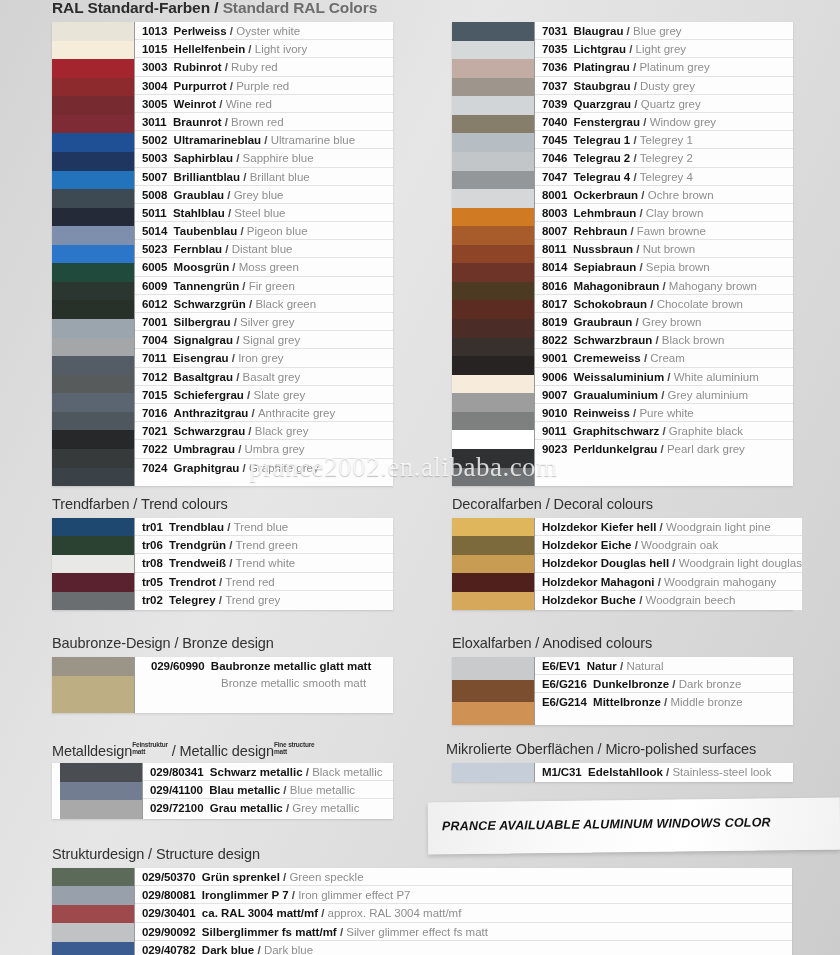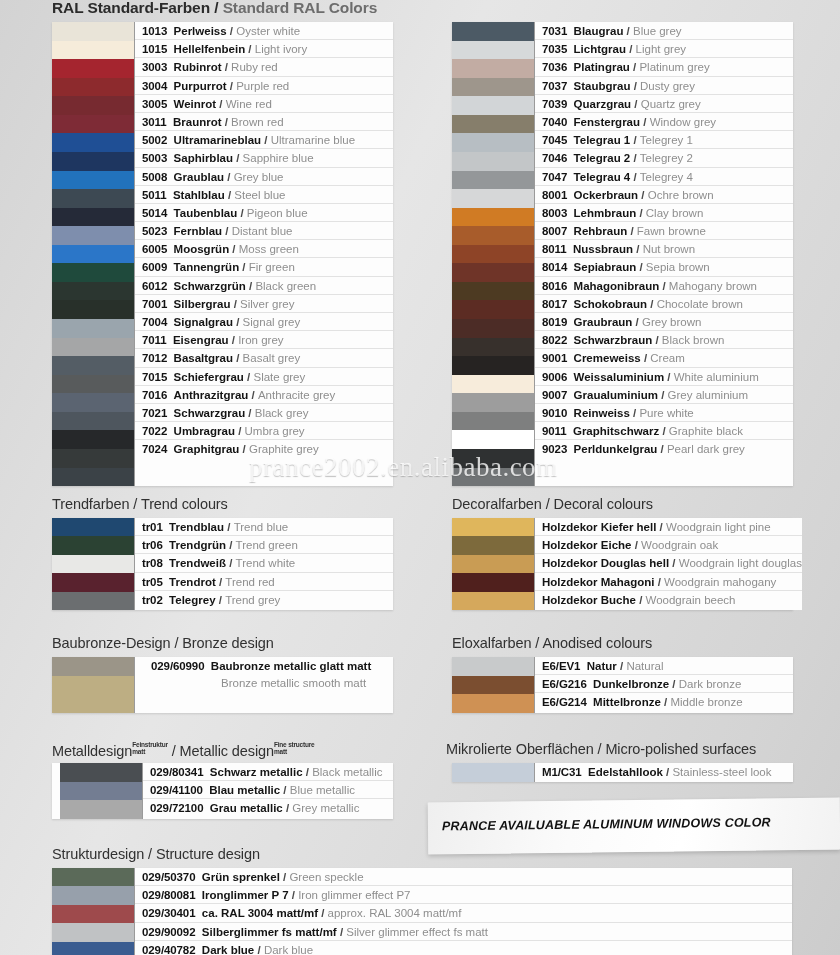--- a/index.html
+++ b/index.html
@@ -146,20 +146,21 @@
       </div>
     <div class="rows" id="rows-ral-left">
         <div class="row"><span class="code">1013</span>&nbsp; <span class="de">Perlweiss</span><span class="sep"> / </span><span class="en">Oyster white</span></div>
         <div class="row"><span class="code">1015</span>&nbsp; <span class="de">Hellelfenbein</span><span class="sep"> / </span><span class="en">Light ivory</span></div>
         <div class="row"><span class="code">3003</span>&nbsp; <span class="de">Rubinrot</span><span class="sep"> / </span><span class="en">Ruby red</span></div>
         <div class="row"><span class="code">3004</span>&nbsp; <span class="de">Purpurrot</span><span class="sep"> / </span><span class="en">Purple red</span></div>
         <div class="row"><span class="code">3005</span>&nbsp; <span class="de">Weinrot</span><span class="sep"> / </span><span class="en">Wine red</span></div>
         <div class="row"><span class="code">3011</span>&nbsp; <span class="de">Braunrot</span><span class="sep"> / </span><span class="en">Brown red</span></div>
         <div class="row"><span class="code">5002</span>&nbsp; <span class="de">Ultramarineblau</span><span class="sep"> / </span><span class="en">Ultramarine blue</span></div>
         <div class="row"><span class="code">5003</span>&nbsp; <span class="de">Saphirblau</span><span class="sep"> / </span><span class="en">Sapphire blue</span></div>
+        <div class="row"><span class="code">5007</span>&nbsp; <span class="de">Brilliantblau</span><span class="sep"> / </span><span class="en">Brillant blue</span></div>
         <div class="row"><span class="code">5008</span>&nbsp; <span class="de">Graublau</span><span class="sep"> / </span><span class="en">Grey blue</span></div>
         <div class="row"><span class="code">5011</span>&nbsp; <span class="de">Stahlblau</span><span class="sep"> / </span><span class="en">Steel blue</span></div>
         <div class="row"><span class="code">5014</span>&nbsp; <span class="de">Taubenblau</span><span class="sep"> / </span><span class="en">Pigeon blue</span></div>
         <div class="row"><span class="code">5023</span>&nbsp; <span class="de">Fernblau</span><span class="sep"> / </span><span class="en">Distant blue</span></div>
         <div class="row"><span class="code">6005</span>&nbsp; <span class="de">Moosgrün</span><span class="sep"> / </span><span class="en">Moss green</span></div>
         <div class="row"><span class="code">6009</span>&nbsp; <span class="de">Tannengrün</span><span class="sep"> / </span><span class="en">Fir green</span></div>
         <div class="row"><span class="code">6012</span>&nbsp; <span class="de">Schwarzgrün</span><span class="sep"> / </span><span class="en">Black green</span></div>
         <div class="row"><span class="code">7001</span>&nbsp; <span class="de">Silbergrau</span><span class="sep"> / </span><span class="en">Silver grey</span></div>
         <div class="row"><span class="code">7004</span>&nbsp; <span class="de">Signalgrau</span><span class="sep"> / </span><span class="en">Signal grey</span></div>
         <div class="row"><span class="code">7011</span>&nbsp; <span class="de">Eisengrau</span><span class="sep"> / </span><span class="en">Iron grey</span></div>
@@ -285,21 +286,21 @@
     <div class="rows" id="rows-bronze">
         <div class="row tall"><span class="code">029/60990</span>&nbsp; <span class="de">Baubronze metallic glatt matt</span><span class="sub">Bronze metallic smooth matt</span></div>
       </div>
   </div>
 
   <div class="sec-title" style="left:452px; top:635px;">
     <span>Eloxalfarben</span>
     <span> / </span>
     <span>Anodised colours</span>
   </div>
-  <div class="block" style="left:452px; top:657px; width:341px; height:56px;">
+  <div class="block" style="left:452px; top:657px; width:341px; height:68px;">
     <div class="sw-col" id="sw-eloxal">
         <div class="sw" title="#c8cacb" style="background: rgb(200, 202, 203);"></div>
         <div class="sw" title="#7b4e30" style="background: rgb(123, 78, 48);"></div>
         <div class="sw" title="#cf9154" style="background: rgb(207, 145, 84);"></div>
       </div>
     <div class="rows" id="rows-eloxal">
         <div class="row"><span class="code">E6/EV1</span>&nbsp; <span class="de">Natur</span><span class="sep"> / </span><span class="en">Natural</span></div>
         <div class="row"><span class="code">E6/G216</span>&nbsp; <span class="de">Dunkelbronze</span><span class="sep"> / </span><span class="en">Dark bronze</span></div>
         <div class="row"><span class="code">E6/G214</span>&nbsp; <span class="de">Mittelbronze</span><span class="sep"> / </span><span class="en">Middle bronze</span></div>
       </div>

